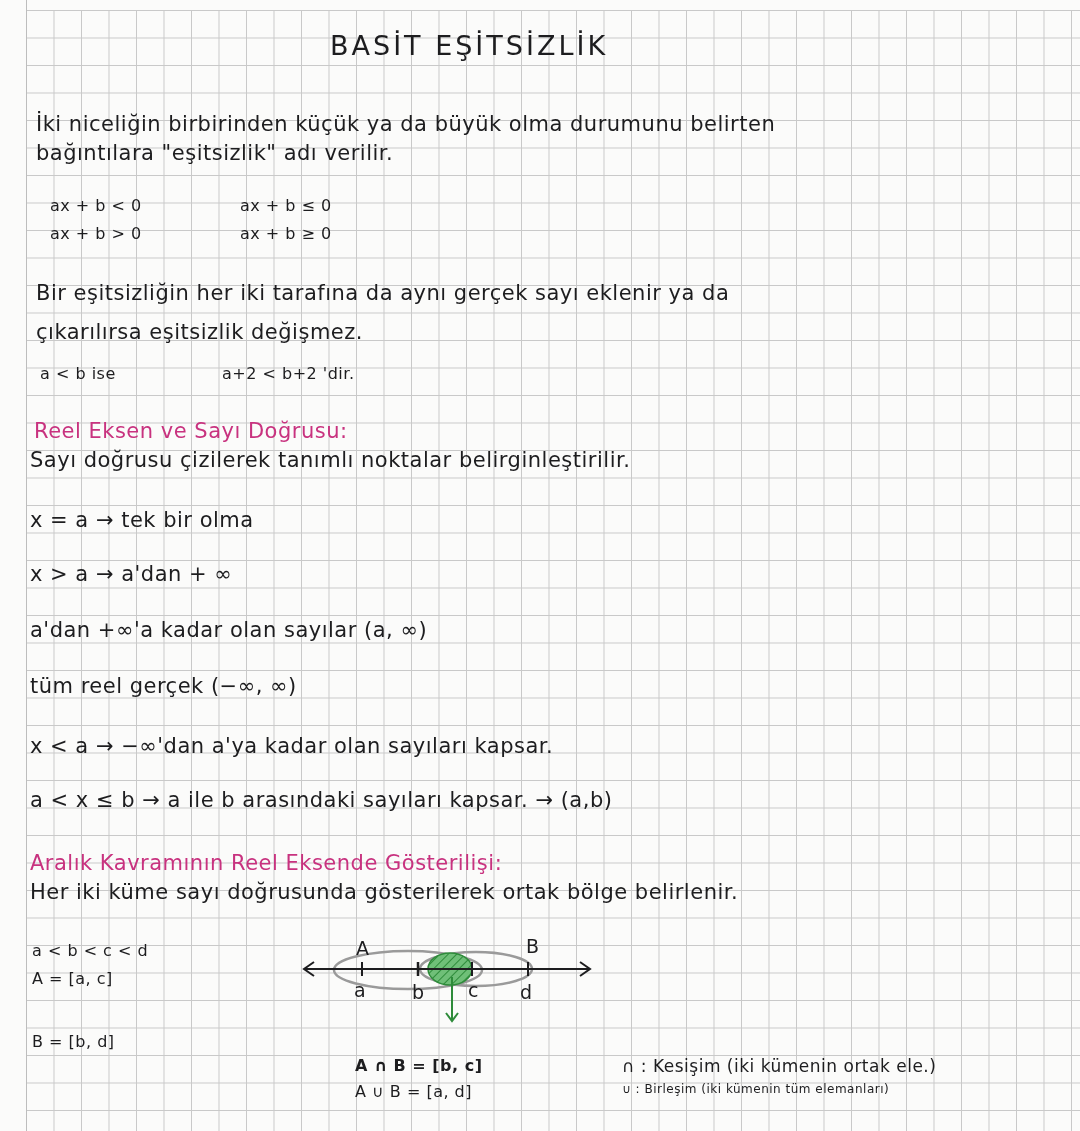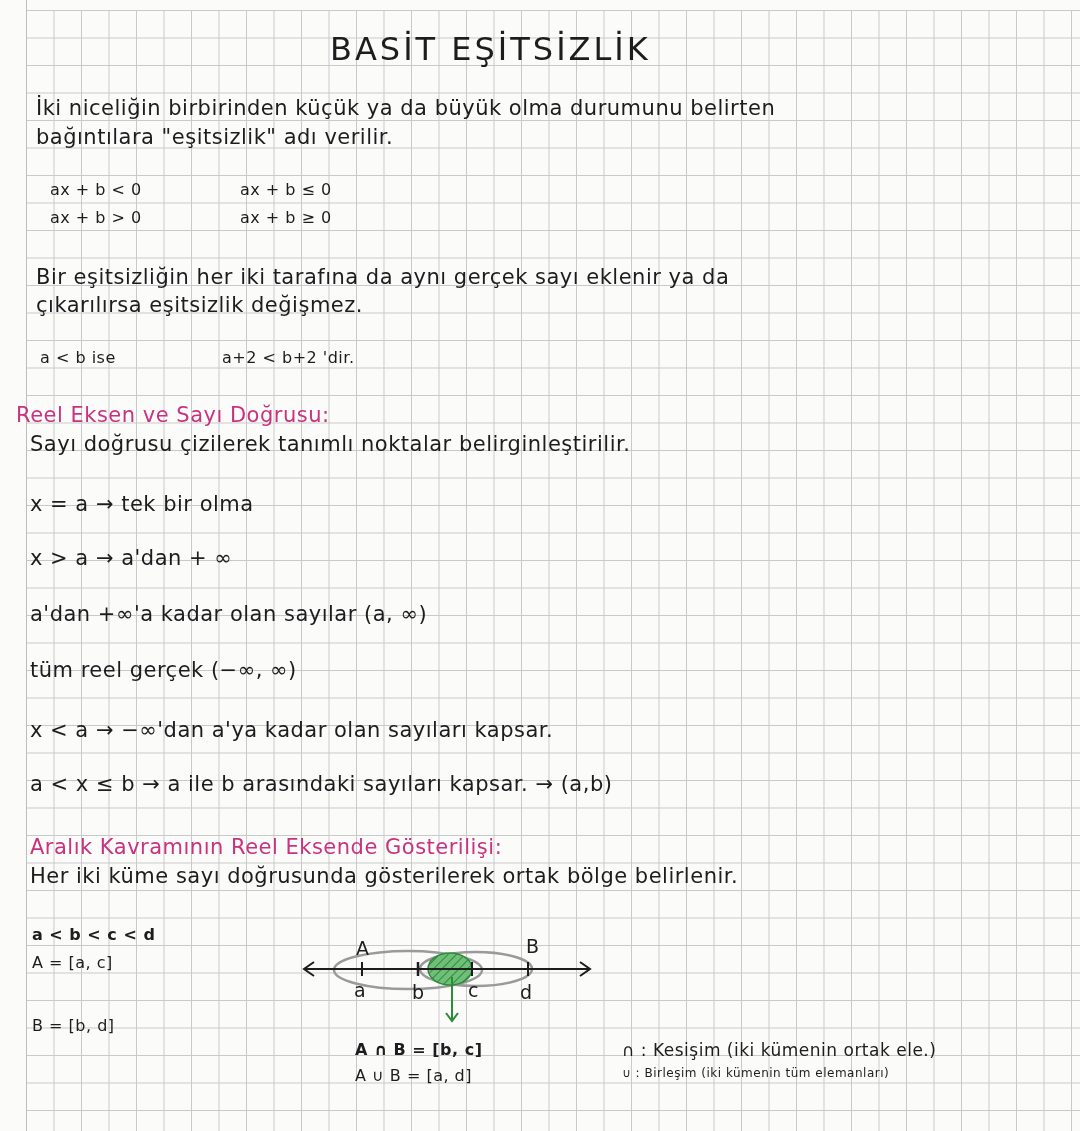--- a/index.html
+++ b/index.html
@@ -9,22 +9,22 @@
     background-image:
       linear-gradient(to right, #c9c9c9 1px, transparent 1px),
       linear-gradient(to bottom, #c9c9c9 1px, transparent 1px);
     background-size: 27.5px 27.5px;
     background-position: 26px 10px;
     font-family: "DejaVu Sans", sans-serif;
     color: #1d1d1f;
   }
   .margin-left { position: absolute; left: 0; top: 0; width: 26px; height: 1131px; background: #fbfbfa; border-right: 1px solid #bdbdbd; }
   .margin-top { position: absolute; left: 0; top: 0; width: 1080px; height: 10px; background: #fbfbfa; }
-  .line { position: absolute; white-space: nowrap; font-size: 21px; letter-spacing: 0.5px; }
-  .title { position: absolute; left: 330px; top: 30px; font-size: 32px; letter-spacing: 3px; font-weight: normal; }
+  .line { position: absolute; white-space: nowrap; font-size: 21px; letter-spacing: 0.5px; margin-top: 16px; }
+  .title { position: absolute; left: 330px; top: 30px; font-size: 27px; letter-spacing: 3px; font-weight: normal; }
   .pink { color: #c8327f; }
   .math { font-family: "DejaVu Sans", sans-serif; font-size: 16px; }
   svg text { font-family: "DejaVu Sans", sans-serif; }
 </style>
 </head>
 <body>
 
 <div class="margin-top"></div>
 <div class="margin-left"></div>
 
@@ -32,39 +32,39 @@
 
 <div class="line" style="left:36px; top:96px;">İki niceliğin birbirinden küçük ya da büyük olma durumunu belirten</div>
 <div class="line" style="left:36px; top:125px;">bağıntılara "eşitsizlik" adı verilir.</div>
 
 <div class="line math" style="left:50px; top:180px;">ax + b &lt; 0</div>
 <div class="line math" style="left:50px; top:208px;">ax + b &gt; 0</div>
 <div class="line math" style="left:240px; top:180px;">ax + b ≤ 0</div>
 <div class="line math" style="left:240px; top:208px;">ax + b ≥ 0</div>
 
 <div class="line" style="left:36px; top:265px;">Bir eşitsizliğin her iki tarafına da aynı gerçek sayı eklenir ya da</div>
-<div class="line" style="left:36px; top:293px;">çıkarılırsa eşitsizlik değişmez.</div>
+<div class="line" style="left:36px; top:304px;">çıkarılırsa eşitsizlik değişmez.</div>
 
 <div class="line math" style="left:40px; top:348px;">a &lt; b ise</div>
 <div class="line math" style="left:222px; top:348px;">a+2 &lt; b+2 'dir.</div>
 
-<div class="line pink" style="left:16px; top:403px;text-align:center;">Reel Eksen ve Sayı Doğrusu:</div>
+<div class="line pink" style="left:34px; top:403px;text-align:center;">Reel Eksen ve Sayı Doğrusu:</div>
 <div class="line" style="left:30px; top:432px;">Sayı doğrusu çizilerek tanımlı noktalar belirginleştirilir.</div>
 
 <div class="line" style="left:30px; top:492px;">x = a → tek bir olma</div>
 <div class="line" style="left:30px; top:546px;">x &gt; a → a'dan + ∞</div>
 <div class="line" style="left:30px; top:602px;">a'dan +∞'a kadar olan sayılar (a, ∞)</div>
 <div class="line" style="left:30px; top:658px;">tüm reel gerçek (−∞, ∞)</div>
 <div class="line" style="left:30px; top:718px;">x &lt; a → −∞'dan a'ya kadar olan sayıları kapsar.</div>
 <div class="line" style="left:30px; top:772px;">a &lt; x ≤ b → a ile b arasındaki sayıları kapsar. → (a,b)</div>
 
 <div class="line pink" style="left:30px; top:835px;">Aralık Kavramının Reel Eksende Gösterilişi:</div>
 <div class="line" style="left:30px; top:864px;">Her iki küme sayı doğrusunda gösterilerek ortak bölge belirlenir.</div>
 
-<div class="line math" style="left:32px; top:925px;font-weight:bold;">a &lt; b &lt; c &lt; d</div>
+<div class="line math" style="left:32px; top:925px;">a &lt; b &lt; c &lt; d</div>
 <div class="line math" style="left:32px; top:953px;">A = [a, c]</div>
 <div class="line math" style="left:32px; top:1016px;">B = [b, d]</div>
 
 <svg style="position:absolute; left:290px; top:925px;" width="330" height="110" viewBox="0 0 330 110">
   <ellipse cx="118" cy="45" rx="74" ry="19" fill="none" stroke="#9a9a9a" stroke-width="2.5"></ellipse>
   <ellipse cx="186" cy="44" rx="56" ry="17" fill="none" stroke="#9a9a9a" stroke-width="2.5"></ellipse>
   <defs>
     <pattern id="hatch" width="6" height="6" patternUnits="userSpaceOnUse" patternTransform="rotate(45)">
       <rect width="6" height="6" fill="#6fbf78"></rect>
       <line x1="0" y1="0" x2="0" y2="6" stroke="#2e8b3a" stroke-width="2"></line>

